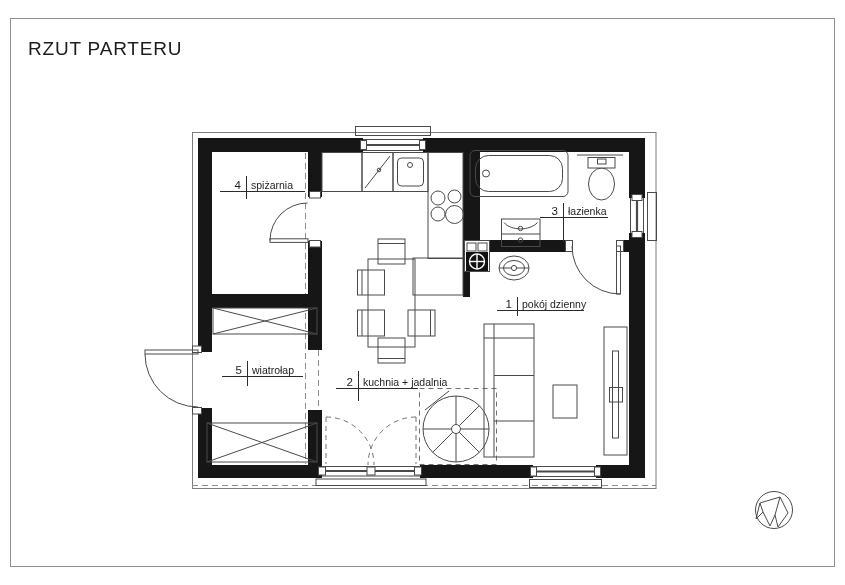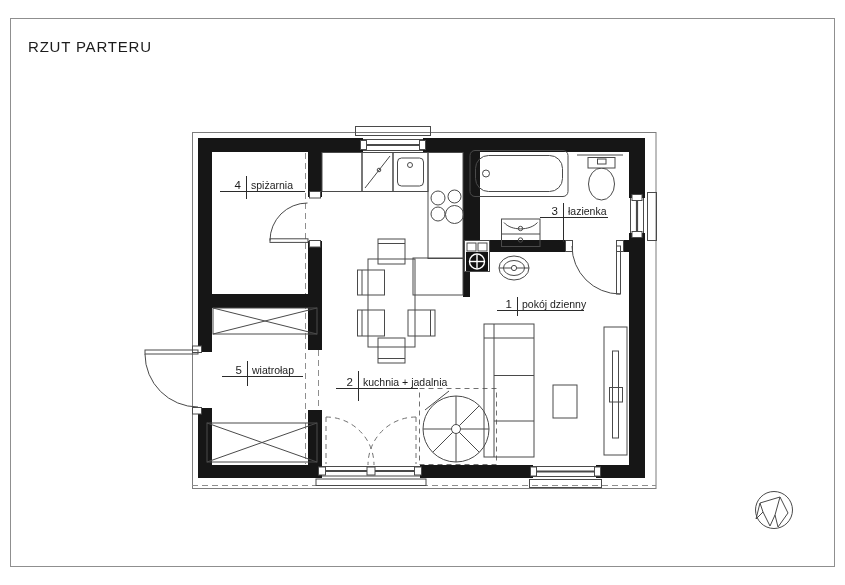--- a/index.html
+++ b/index.html
@@ -6,21 +6,21 @@
     --walls:#161616;
     --furniture-lines:#4a4a4a;
     --page-border:#8f8f8f;
     --text:#1c1c1c;
   }
   html,body{margin:0;padding:0;background:#fff;}
   body{width:845px;height:585px;position:relative;overflow:hidden;
        font-family:"Liberation Sans",sans-serif;}
   .page-border{position:absolute;left:10px;top:18px;width:823px;height:547px;
        border:1px solid var(--page-border);}
-  .title{position:absolute;left:28px;top:38px;font-size:15px;letter-spacing:.8px;
+  .title{position:absolute;left:28px;top:38px;font-size:19px;letter-spacing:.8px;
        color:var(--text);}
   svg{position:absolute;left:0;top:0;}
   .wall{fill:var(--walls);stroke:none;}
   .furn{fill:none;stroke:var(--furniture-lines);stroke-width:1;}
   .furnw{fill:#fff;stroke:var(--furniture-lines);stroke-width:1;}
   .thick{stroke-width:2.2;}
   .dash{fill:none;stroke:#8e8e8e;stroke-width:1;stroke-dasharray:6 4;}
   .dash2{fill:none;stroke:#707070;stroke-width:1;stroke-dasharray:5 4;}
   .bound{fill:none;stroke:#7d7d7d;stroke-width:1;}
   .lblline{stroke:#2b2b2b;stroke-width:1;}

